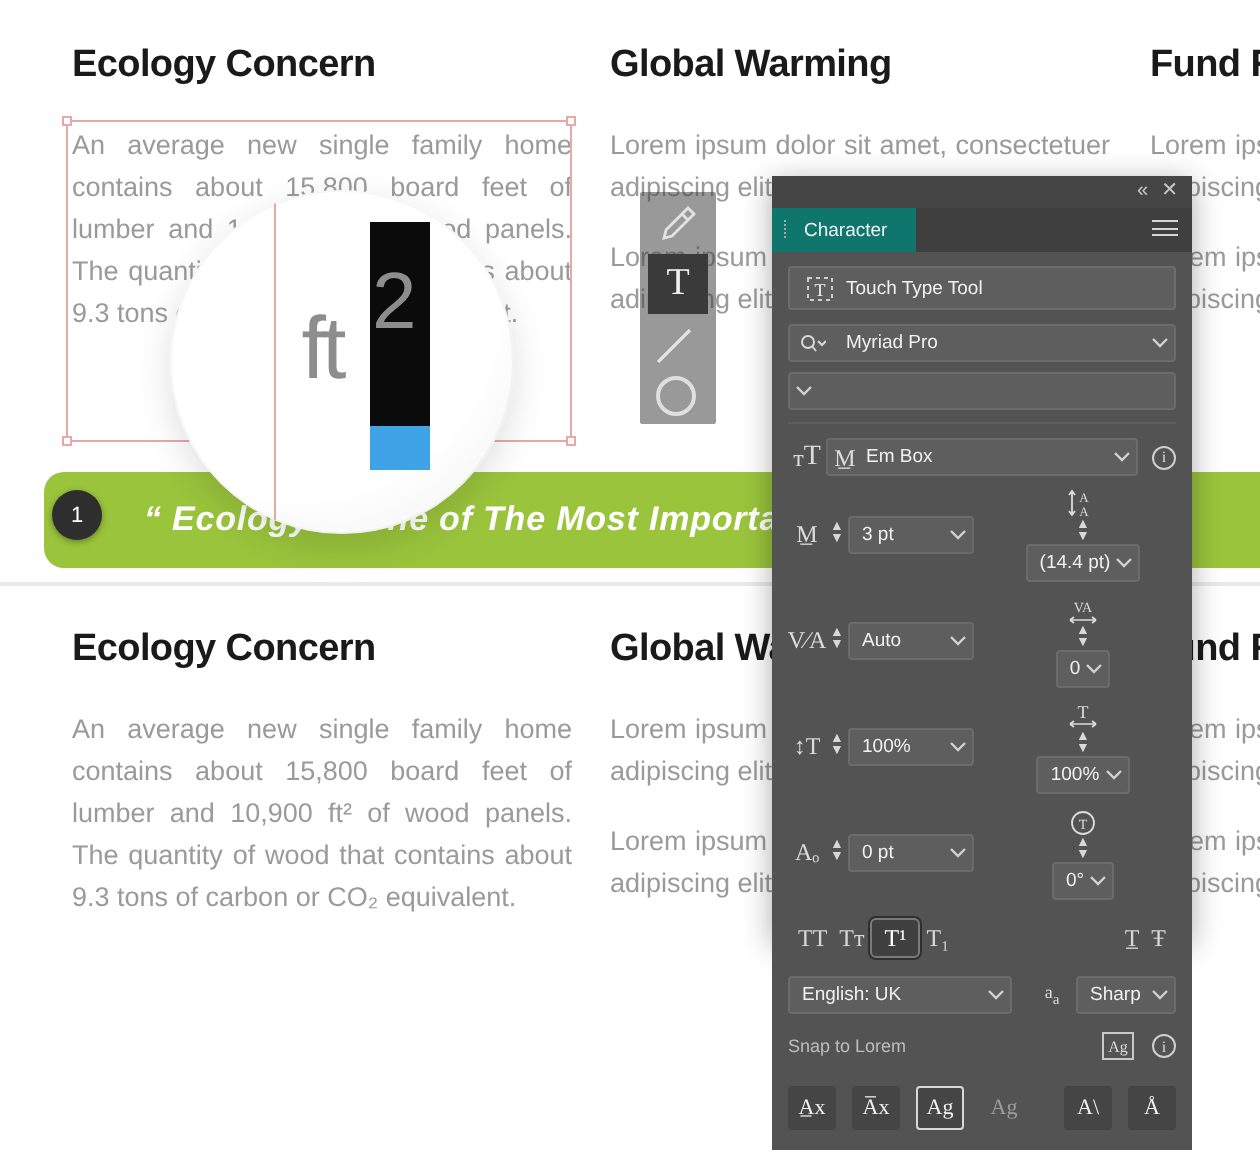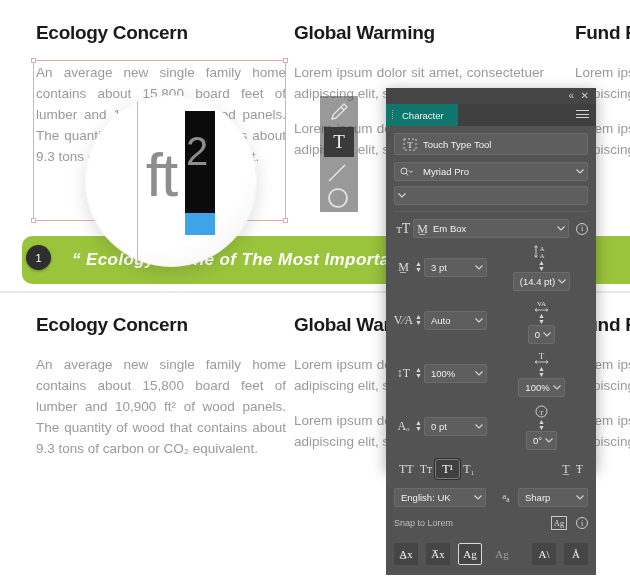--- a/index.html
+++ b/index.html
@@ -15,21 +15,21 @@
   .section { position:absolute; left:0; width:630px; background:#fff; overflow:hidden; }
   #section-1 { top:0; height:292px; }
   #section-2 { top:292px; height:288px; }
   .section-divider { position:absolute; left:0; top:291px; width:630px; height:2px;
      background:#e9e9e9; z-index:3; }
 
   
   .cols { position:absolute; left:0; top:0; width:630px; height:100%; }
   .col { position:absolute; top:22px; }
   .col-1 { left:36px; width:250px; }
-  .col-2 { left:294px; width:250px; }
+  .col-2 { left:305px; width:250px; }
   .col-3 { left:575px; width:250px; }
 
   .col-title {
     font-size:19px; font-weight:bold; color:#1a1a1a;
     letter-spacing:-0.3px; white-space:nowrap;
   }
   .col-body {
     margin-top:18px;
     font-size:13.5px; line-height:21px; color:#9a9a9a;
     text-align:justify; font-weight:300;
@@ -77,21 +77,21 @@
     box-shadow:0 6px 18px rgba(0,0,0,.13), 0 0 0 1px rgba(0,0,0,.035) inset;
     z-index:5; overflow:hidden;
     display:flex; align-items:center; justify-content:center;
   }
   #loupe-1 { left:85px; top:95px; }
   .loupe-guide {
     position:absolute; left:52px; top:0; width:1px; height:100%;
     background:#e8a8a8;
   }
   .loupe-ft {
-    font-size:62px; color:#8d8d8d; font-weight:300; letter-spacing:-2px;
+    font-size:44px; color:#8d8d8d; font-weight:300; letter-spacing:-2px;
     position:relative; top:-6px; left:-10px; line-height:1;
     white-space:nowrap;
   }
   .loupe-sel {
     position:absolute; left:100px; top:16px; width:30px; height:102px;
     background:#0b0b0b; z-index:2;
   }
   .loupe-sel-b {
     position:absolute; left:100px; top:118px; width:30px; height:22px;
     background:#3fa3e8; z-index:2;
@@ -194,21 +194,21 @@
     color:#d8d8d8; font-family:"Liberation Serif", serif; font-size:12px;
     padding:2px 3px; cursor:pointer; line-height:1;
   }
   .style-btn.active {
     background:#404040; border:1px solid #7a7a7a; border-radius:3px;
     color:#ffffff; box-shadow:0 0 0 1px #2f2f2f;
     padding:3px 6px;
   }
 
   .lang-row { display:flex; align-items:center; margin-bottom:9px; }
-  .lang-fld { width:92px; }
+  .lang-fld { width:112px; }
   .aa-ico { width:20px; text-align:center; color:#dcdcdc; font-size:9px;
      font-family:"Liberation Serif", serif; margin-left:10px; }
   .aa-fld { flex:1 1 auto; margin-left:2px; }
 
   .snap-row { display:flex; align-items:center; margin-bottom:7px; }
   .snap-label { flex:1 1 auto; color:#bdbdbd; font-size:9px; }
   .snap-ico { width:16px; height:14px; border:1px solid #c8c8c8; color:#dcdcdc;
      font-size:8px; display:flex; align-items:center; justify-content:center;
      margin-right:9px; font-family:"Liberation Serif", serif; }
   .info-ico { width:12px; height:12px; border:1px solid #cfcfcf; border-radius:50%;

